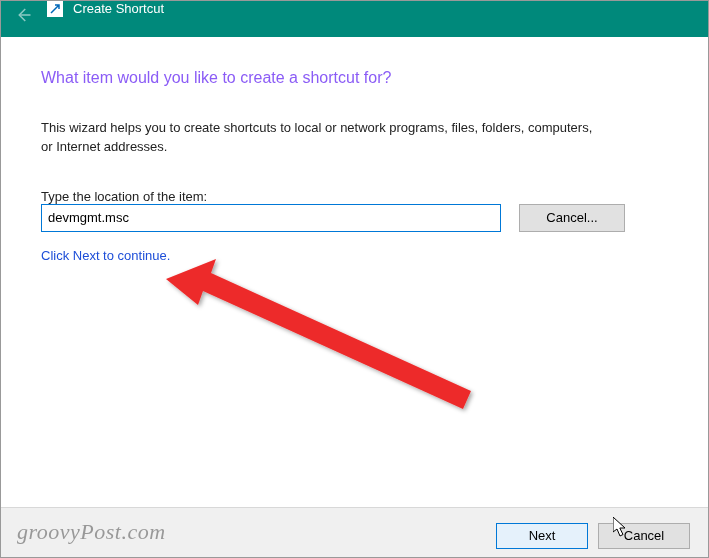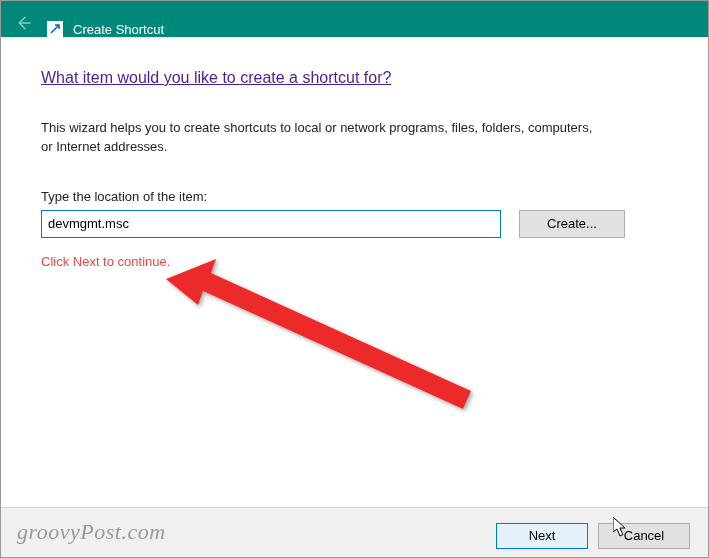--- a/index.html
+++ b/index.html
@@ -10,21 +10,21 @@
     height: 558px;
     position: relative;
     overflow: hidden;
     border: 1px solid #999;
   }
   .titlebar {
     height: 36px;
     background: #00897b;
     color: #fff;
     display: flex;
-    align-items: flex-end;
+    align-items: flex-start;
     padding: 0 8px;
   }
   .back-arrow {
     width: 28px;
     height: 28px;
     display: flex;
     align-items: center;
     justify-content: center;
     margin-right: 10px;
     opacity: 0.55;
@@ -42,37 +42,35 @@
   .title-icon svg { width: 10px; height: 10px; }
   .title-text {
     font-size: 13px;
     font-weight: 400;
     color: #fff;
   }
   .content {
     padding: 32px 40px 0 40px;
   }
   .heading {
-    color: #4c1d95;
+    color: #8b5cf6;
     font-size: 16px;
     font-weight: 400;
     margin-bottom: 32px;
-    text-decoration: underline;
   }
   .desc {
     font-size: 13px;
     color: #222;
     line-height: 1.45;
     margin-bottom: 32px;
     max-width: 560px;
   }
   .field-label {
     font-size: 13px;
     color: #222;
-    margin-bottom: 6px;
   }
   .field-row {
     display: flex;
     gap: 18px;
     align-items: flex-start;
     margin-bottom: 16px;
   }
   .location-input {
     width: 460px;
     height: 28px;
@@ -88,21 +86,21 @@
     width: 106px;
     height: 28px;
     background: #e1e1e1;
     border: 1px solid #adadad;
     font-size: 13px;
     font-family: inherit;
     cursor: pointer;
   }
   .continue-text {
     font-size: 13px;
-    color: #ef4444;
+    color: #1d4ed8;
   }
   .footer {
     position: absolute;
     bottom: 0;
     left: 0;
     right: 0;
     height: 50px;
     background: #f0f0f0;
     border-top: 1px solid #d8d8d8;
     display: flex;
@@ -169,21 +167,21 @@
   </span>
   <span class="title-text">Create Shortcut</span>
 </div>
 
 <div class="content">
   <div class="heading">What item would you like to create a shortcut for?</div>
   <div class="desc">This wizard helps you to create shortcuts to local or network programs, files, folders, computers, or Internet addresses.</div>
   <div class="field-label">Type the location of the item:</div>
   <div class="field-row">
     <input class="location-input" type="text" value="devmgmt.msc" style="">
-    <button class="browse-btn">Create...</button>
+    <button class="browse-btn">Cancel...</button>
   </div>
   <div class="continue-text">Click Next to continue.</div>
 </div>
 
 <div class="footer">
   <button class="footer-btn primary">Next</button>
   <button class="footer-btn">Cancel</button>
 </div>
 
 <div class="watermark">groovyPost.com</div>

